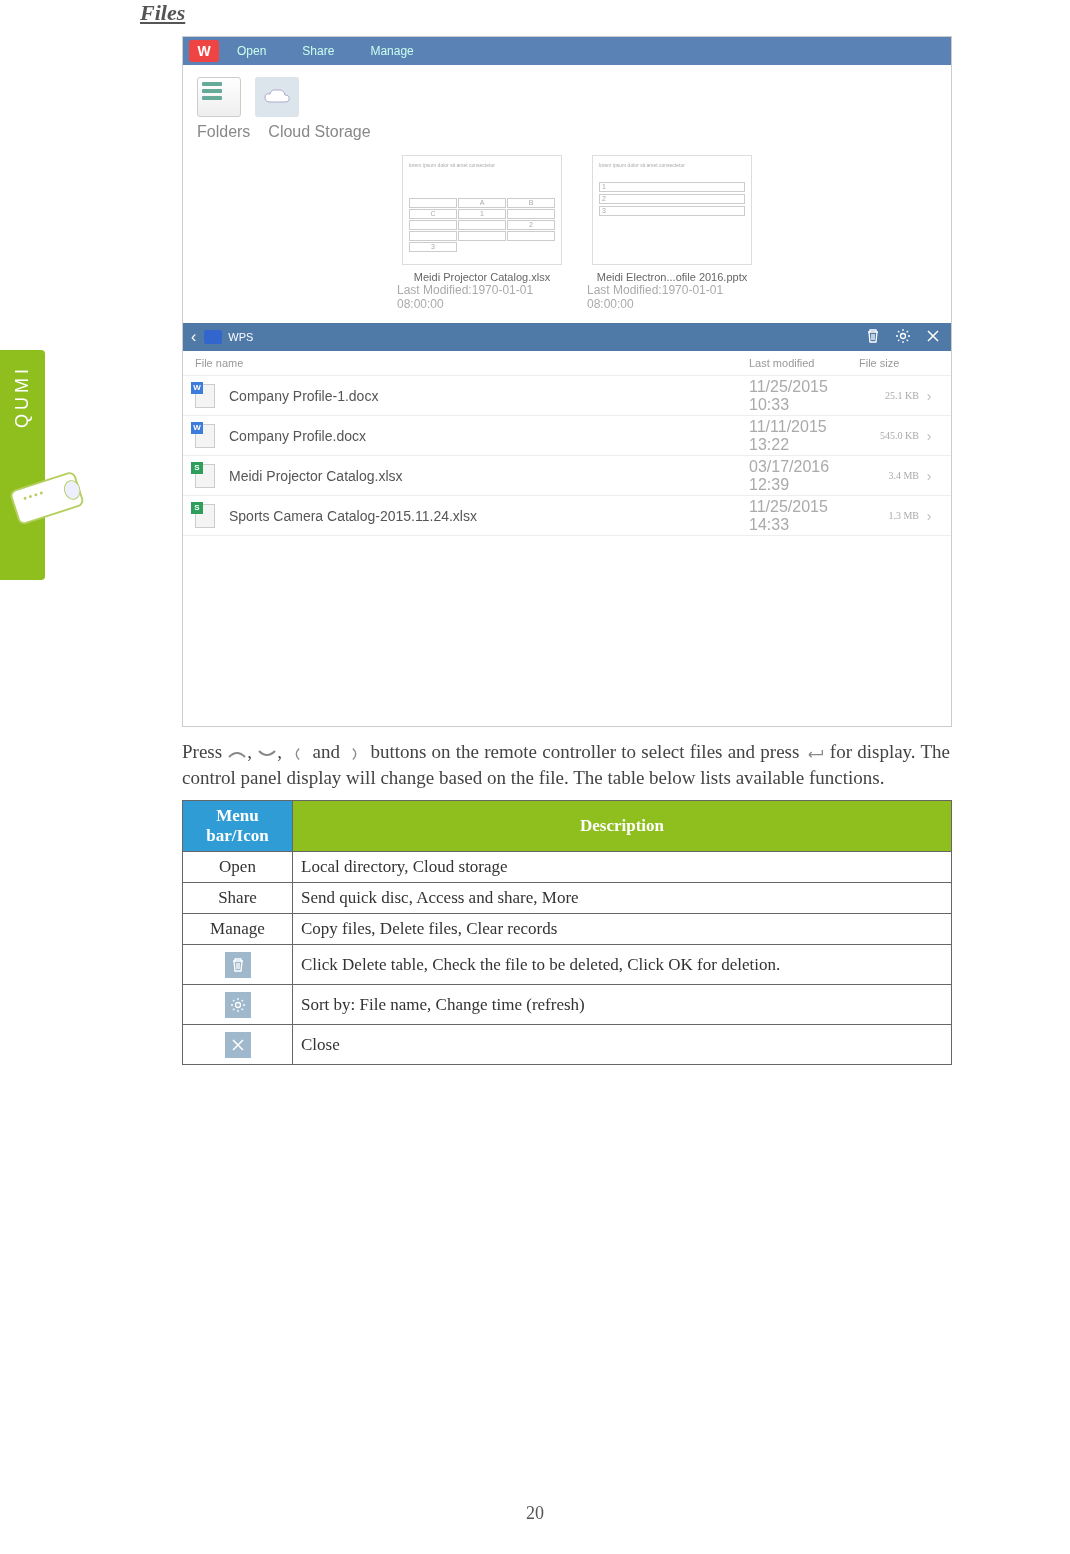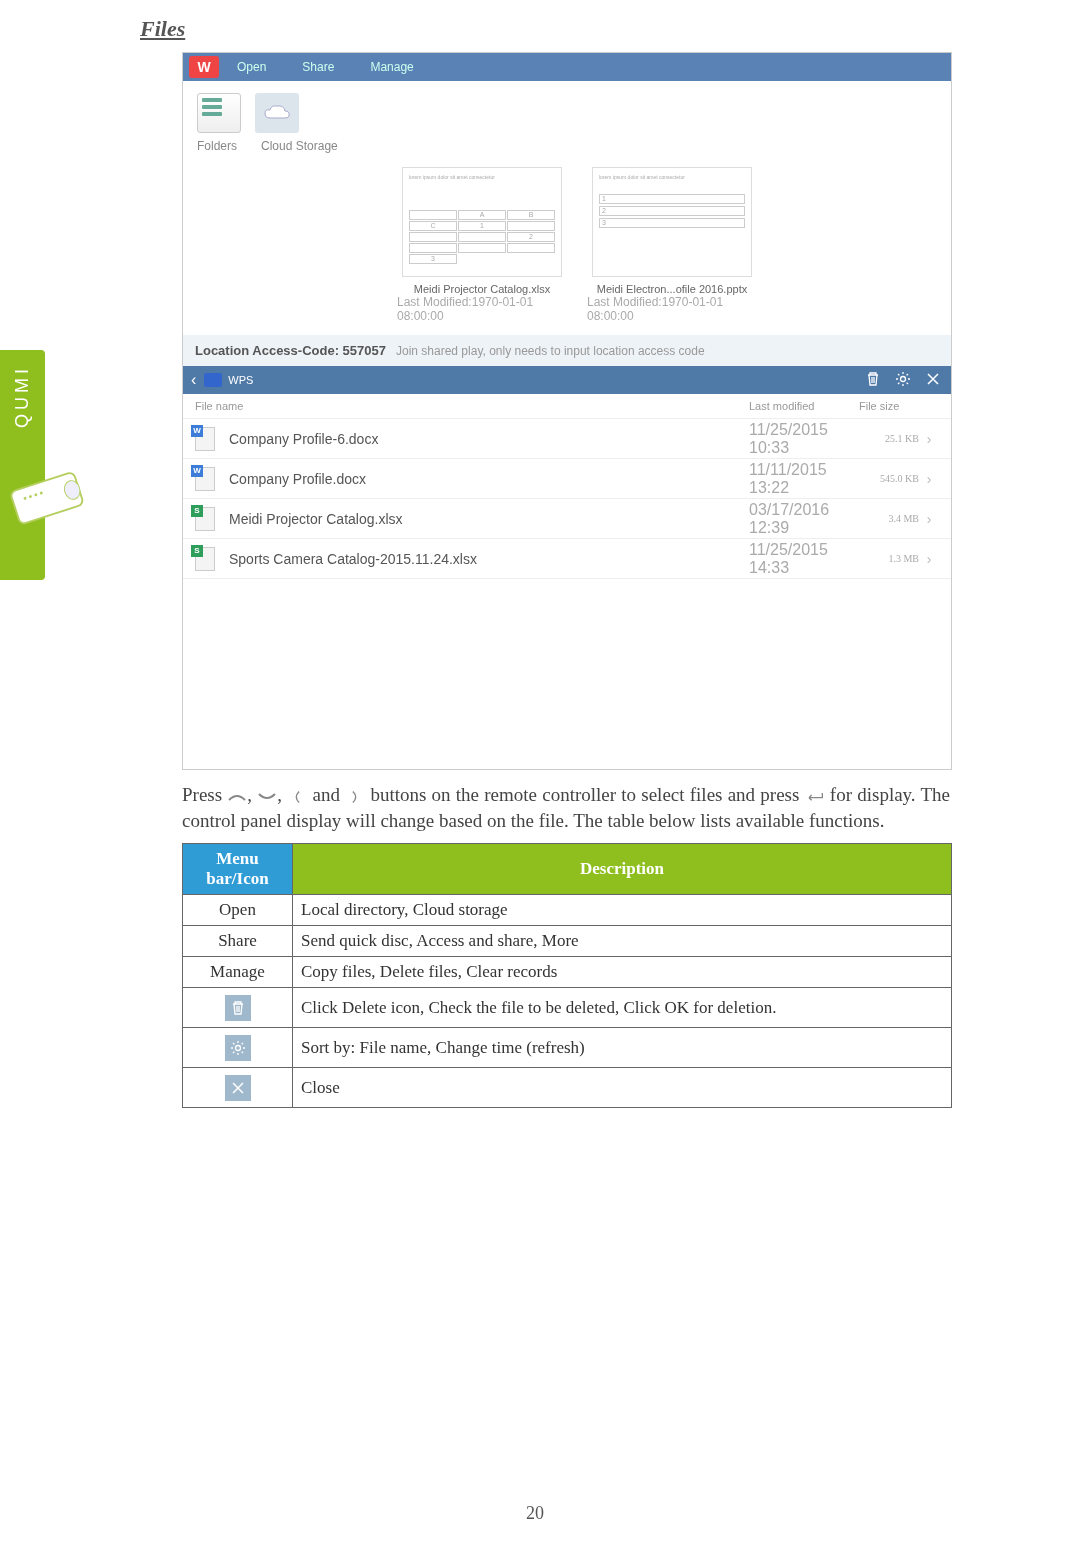--- a/index.html
+++ b/index.html
@@ -1,34 +1,34 @@
 <!DOCTYPE html>
 <html><head>
 <meta charset="utf-8">
 <style>
   * { box-sizing: border-box; margin: 0; padding: 0; }
   body { width: 1070px; height: 1554px; background: #fff; font-family: "Times New Roman", serif; color: #333; position: relative; }
   .side-tab { position: absolute; left: 0; top: 350px; width: 45px; height: 230px; background: #8fbf1f; border-radius: 0 4px 4px 0; display: flex; align-items: flex-start; justify-content: center; padding-top: 15px; }
   .side-tab span { writing-mode: vertical-rl; color: #fff; font-family: Arial, sans-serif; font-size: 18px; letter-spacing: 4px; transform: rotate(180deg); }
   .side-device { position: absolute; left: 0; top: 455px; width: 95px; height: 90px; }
   .side-device svg { width: 100%; height: 100%; }
-  .page { margin-left: 140px; margin-right: 120px; padding-top: 16px; }
+  .page { margin-left: 140px; margin-right: 120px; padding-top: 0; }
   .section-title { font-family: "Times New Roman", serif; font-size: 22px; font-weight: bold; font-style: italic; text-decoration: underline; color: #555; margin-bottom: 10px; }
   .intro { font-size: 19px; line-height: 1.3; text-align: justify; margin-left: 42px; margin-bottom: 8px; color: #444; }
   .screenshot { margin-left: 42px; margin-bottom: 12px; border: 1px solid #ccc; background: #e8eef4; width: 770px; font-family: Arial, sans-serif; font-size: 11px; color: #666; }
   .ss-top { background: #5a82b5; display: flex; height: 28px; align-items: center; }
   .ss-logo { width: 30px; height: 22px; background: #e44; margin-left: 6px; border-radius: 3px; display: flex; align-items: center; justify-content: center; color: #fff; font-weight: bold; font-size: 14px; }
   .ss-tab { color: #cfe; padding: 0 18px; font-size: 12px; }
   .ss-body1 { background: #fff; padding: 12px 14px; }
   .ss-icons { display: flex; gap: 14px; margin-bottom: 6px; }
   .ss-ficon { width: 44px; height: 40px; border: 1px solid #ccc; border-radius: 3px; background: linear-gradient(#fff,#eee); display:flex; flex-direction:column; padding:4px; gap:3px;}
   .ss-ficon div{height:4px;background:#6a9;border-radius:1px;width:60%;}
   .ss-cicon{width:44px;height:40px;border-radius:3px;background:#dce4ec;display:flex;align-items:center;justify-content:center;}
   .ss-cicon svg{width:30px;height:20px;}
-  .ss-icon-labels{display:flex;gap:24px;font-size:12px;color:#888;}
+  .ss-icon-labels{display:flex;gap:18px;font-size:16px;color:#888;}
   .ss-thumbs{display:flex;gap:20px;margin-top:14px;margin-left:200px;}
   .ss-thumb{display:flex;flex-direction:column;align-items:center;width:170px;}
   .ss-thumb-box{width:160px;height:110px;background:#fff;border:1px solid #ddd;padding:6px;font-size:5px;color:#aaa;line-height:1.2;overflow:hidden;}
   .ss-thumb-box .grid{display:grid;grid-template-columns:repeat(3,1fr);gap:1px;margin-top:18px;}
   .ss-thumb-box .grid div{border:1px solid #ccc;height:10px;text-align:center;font-size:7px;}
   .ss-thumb-box .list div{border:1px solid #ccc;height:10px;margin-top:2px;font-size:7px;padding-left:2px;}
   .ss-thumb-box.doc{font-size:5px;}
   .ss-thumb-box.doc ul{margin-top:8px;margin-left:4px;list-style:disc;color:#c44;}
   .ss-thumb-box.doc ul li{margin:1px 0;}
   .ss-thumb-label{font-size:11px;color:#666;margin-top:6px;text-align:center;}
@@ -145,24 +145,20 @@
                 <div>1</div>
                 <div>2</div>
                 <div>3</div>
               </div>
             </div>
           <div class="ss-thumb-label">Meidi Electron...ofile 2016.pptx</div>
           <div class="ss-thumb-sub">Last Modified:1970-01-01 08:00:00</div>
         </div>
       </div>
     </div>
-    <div class="ss-access">
-      <b>Location Access-Code: 557057</b>
-      &nbsp;&nbsp;<span style="color:#999;">Join shared play, only needs to input location access code</span>
-    </div>
     <div class="ss-wpsbar">
       <span class="ss-back">‹</span>
       <span class="ss-wps-icon"></span>
       <span>WPS</span>
       <div class="ss-wps-right">
         <span><svg viewBox="0 0 16 16">
               <path d="M3 4h10M5 4V2h6v2M4 4l1 10h6l1-10M7 6v6M9 6v6" stroke="#fff" stroke-width="1.3" fill="none"></path>
             </svg></span>
         <span><svg viewBox="0 0 16 16">
               <circle cx="8" cy="8" r="2.5" fill="none" stroke="#fff" stroke-width="1.3"></circle>
@@ -177,21 +173,21 @@
       <div class="c1">File name</div>
       <div class="c2">Last modified</div>
       <div class="c3">File size</div>
     </div>
     <div id="file-rows">
         <div class="ss-row">
           <div class="ss-row-icon">
             <div class="pg"></div>
             <div class="badge w">W</div>
           </div>
-          <div class="ss-row-name">Company Profile-6.docx</div>
+          <div class="ss-row-name">Company Profile-1.docx</div>
           <div class="ss-row-date">11/25/2015 10:33</div>
           <div class="ss-row-size">25.1 KB</div>
           <div class="ss-row-arr">›</div>
         </div>
         <div class="ss-row">
           <div class="ss-row-icon">
             <div class="pg"></div>
             <div class="badge w">W</div>
           </div>
           <div class="ss-row-name">Company Profile.docx</div>
@@ -256,21 +252,21 @@
         <tr>
           <td class="c1">Manage</td>
           <td>Copy files, Delete files, Clear records</td>
         </tr>
         <tr>
           <td class="icon-cell"><span class="tbl-icon">
               <svg viewBox="0 0 16 16">
                 <path d="M3 4h10M5 4V2h6v2M4 4l1 10h6l1-10M7 6v6M9 6v6" stroke="#fff" stroke-width="1.3" fill="none"></path>
               </svg>
             </span></td>
-          <td>Click Delete icon, Check the file to be deleted, Click OK for deletion.</td>
+          <td>Click Delete table, Check the file to be deleted, Click OK for deletion.</td>
         </tr>
         <tr>
           <td class="icon-cell"><span class="tbl-icon">
               <svg viewBox="0 0 16 16">
                 <circle cx="8" cy="8" r="2.5" fill="none" stroke="#fff" stroke-width="1.3"></circle>
                 <path d="M8 1v2M8 13v2M1 8h2M13 8h2M3 3l1.4 1.4M11.6 11.6L13 13M13 3l-1.4 1.4M4.4 11.6L3 13" stroke="#fff" stroke-width="1.3"></path>
               </svg>
             </span></td>
           <td>Sort by: File name, Change time (refresh)</td>
         </tr>

